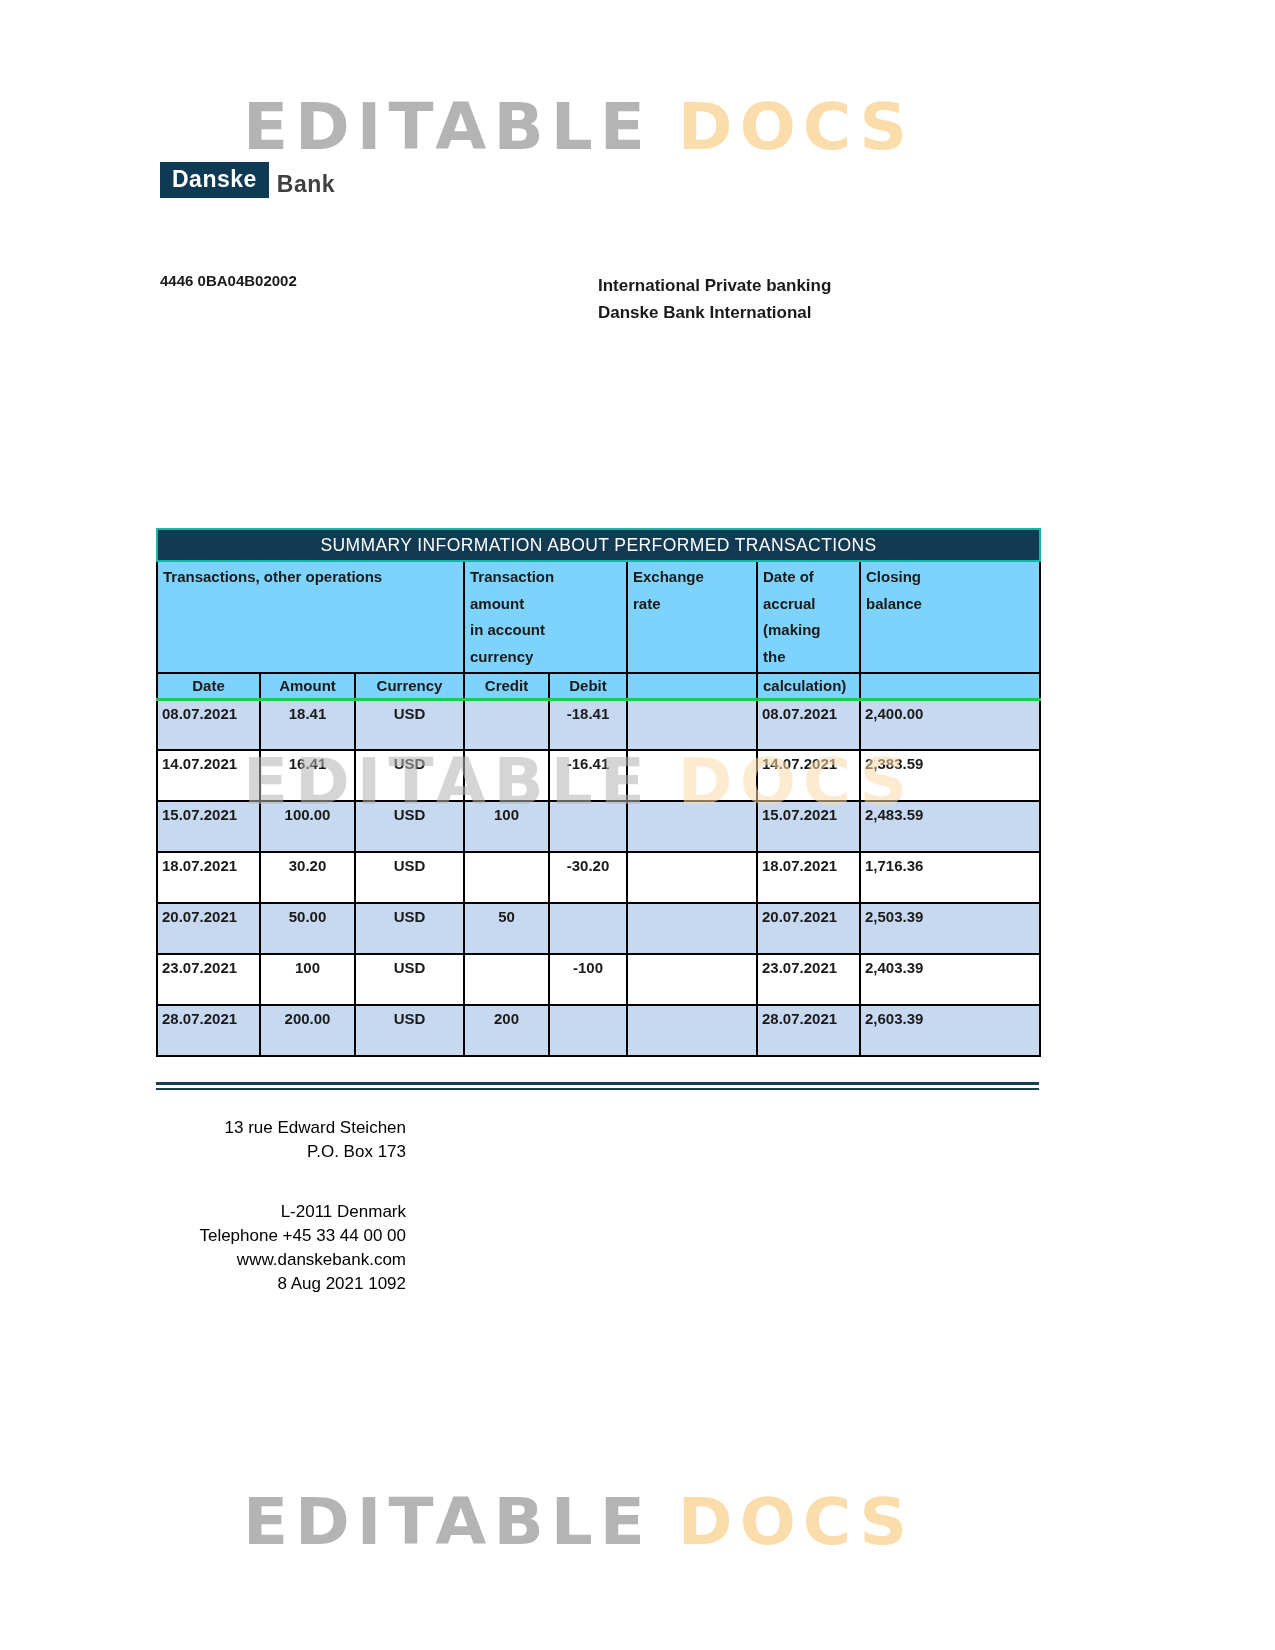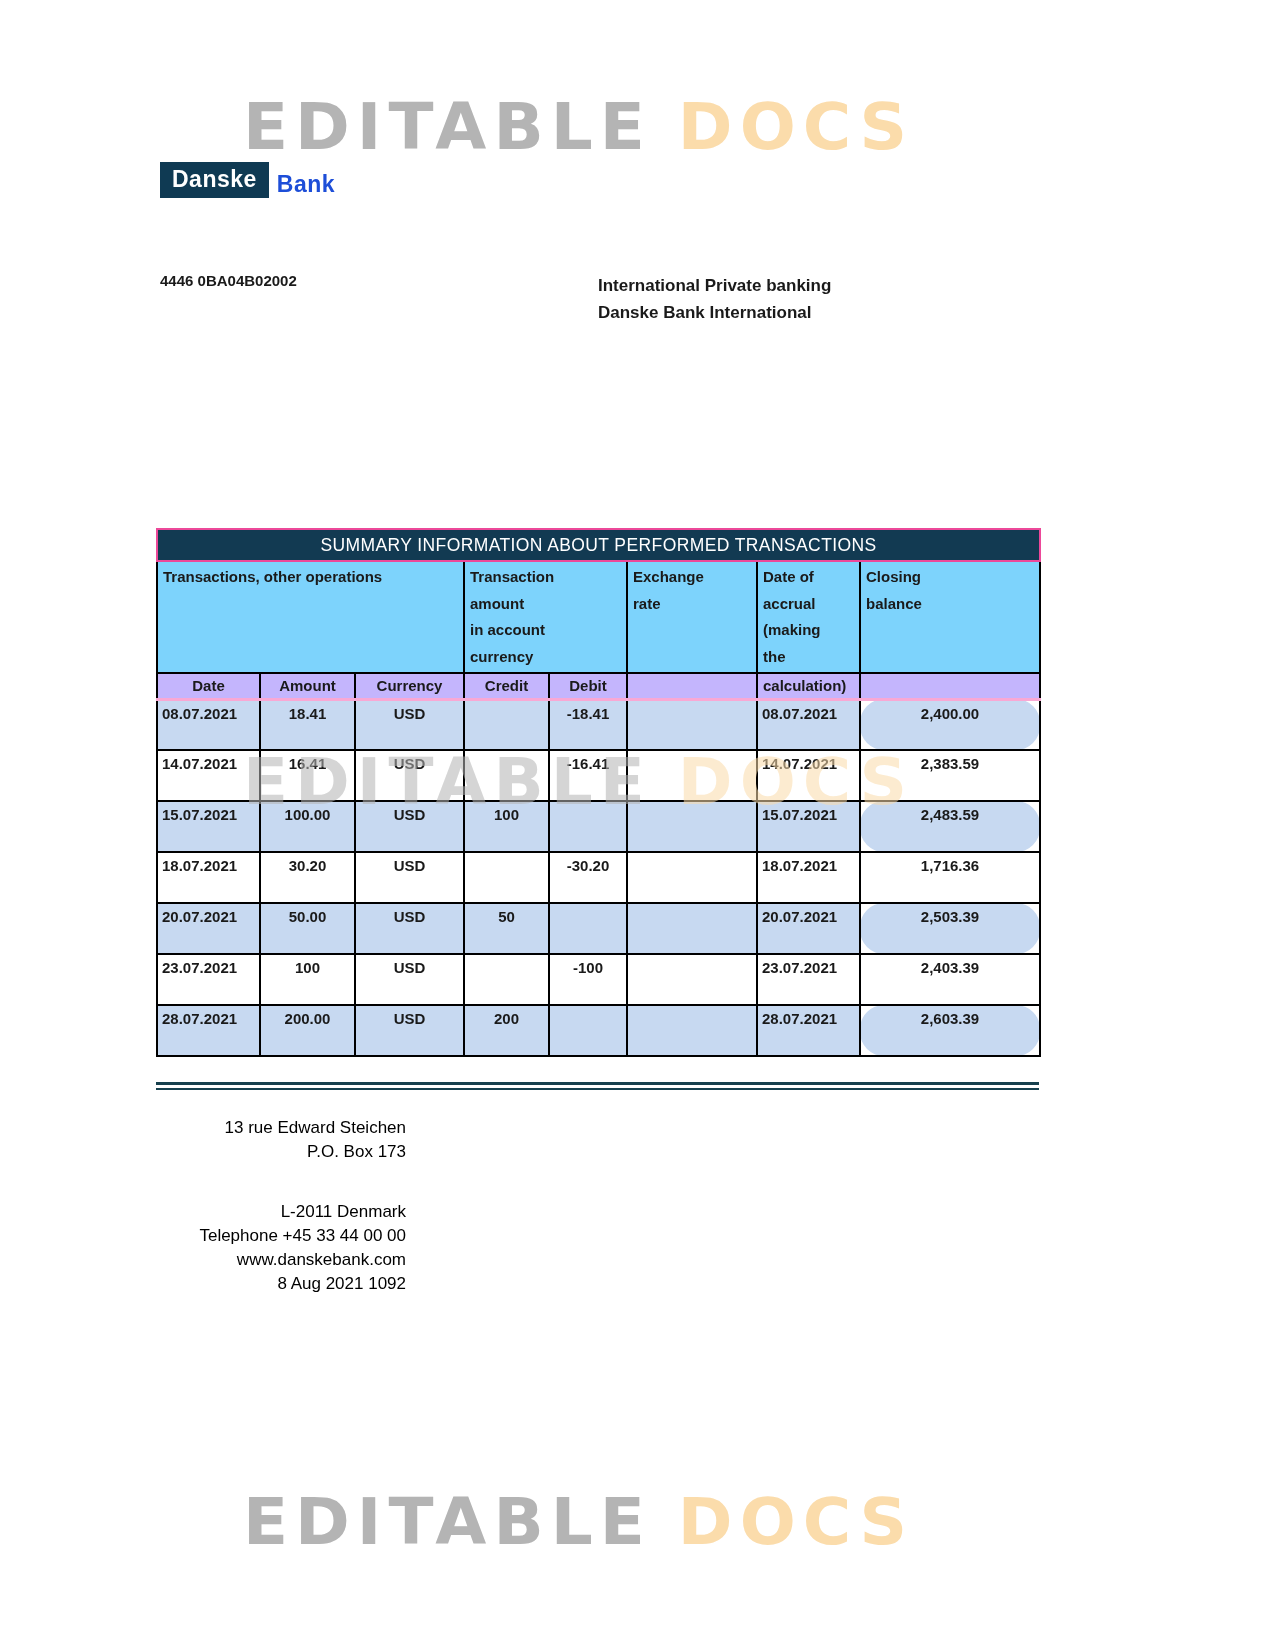--- a/index.html
+++ b/index.html
@@ -34,21 +34,21 @@
   .wm-top    { top: 95px; }
   .wm-middle { top: 750px; opacity: 0.55; z-index: 5; }
   .wm-bottom { top: 1490px; }
 
   
   .logo { position: absolute; left: 160px; top: 162px; font-size: 23px; font-weight: 700;
           letter-spacing: 0.5px; display: flex; align-items: center; }
   .logo-box {
     background: #0f3a53; color: #ffffff; padding: 4px 12px 5px 12px; display: inline-block;
   }
-  .logo-suffix { color: #1d4ed8; margin-left: 8px; margin-top: 8px; }
+  .logo-suffix { color: #404040; margin-left: 8px; margin-top: 8px; }
 
   
   .acct-number { position: absolute; left: 160px; top: 272px; font-size: 15px; font-weight: 700; }
   .bank-lines  { position: absolute; left: 598px; top: 272px; font-size: 17px; font-weight: 700; line-height: 27px; }
   .customer    { position: absolute; left: 160px; top: 325px; font-size: 17px; line-height: 26px; }
 
   
   .tbl-wrap { position: absolute; left: 156px; top: 528px; width: 883px; }
   table.txn {
     width: 883px; table-layout: fixed; border-collapse: collapse;
@@ -56,52 +56,52 @@
   }
   table.txn td {
     border: 2px solid #000;
     padding: 2px 4px;
     vertical-align: top;
     overflow: hidden;
   }
   tr.band-row td {
     background: #123a52;
     color: #ffffff;
-    border: 2px solid #ec4899;
+    border: 2px solid #14b8a6;
     text-align: center;
     vertical-align: middle;
     font-size: 17.5px;
     letter-spacing: 0.4px;
     height: 32px;
     padding: 2px;
   }
   tr.group-row td {
     height: 84px;
     font-weight: 700;
     white-space: pre-line;
     line-height: 26.5px;
     background: #7dd3fc;
     padding-left: 5px;
   }
   tr.sub-row td {
     height: 26px;
     font-weight: 700;
     text-align: center;
     vertical-align: middle;
-    border-bottom: 3px solid #f9a8d4;
-    background: #c4b5fd;
+    border-bottom: 3px solid #22c55e;
+    background: #7dd3fc;
   }
   tr.sub-row td.cell-accrual { text-align: left; padding-left: 5px; }
   tr.data-row td { height: 51px; font-weight: 700; padding-top: 4px; }
   tr.data-row.r-blue  td { background: #c7d9f1; }
   tr.data-row.r-white td { background: #ffffff; }
   td.c-date    { text-align: left;  padding-left: 6px; }
   td.c-center  { text-align: center; }
   td.c-accrual { text-align: left;  padding-left: 6px; }
-  td.c-balance { text-align: center; padding-right: 52px; border-radius: 24px; }
+  td.c-balance { text-align: left; padding-right: 52px; }
 
   
   .divider {
     position: absolute; left: 156px; top: 1082px; width: 883px; height: 8px;
     border-top: 3px solid #16404e;
     border-bottom: 2px solid #16404e;
   }
 
   
   .footer-block {

